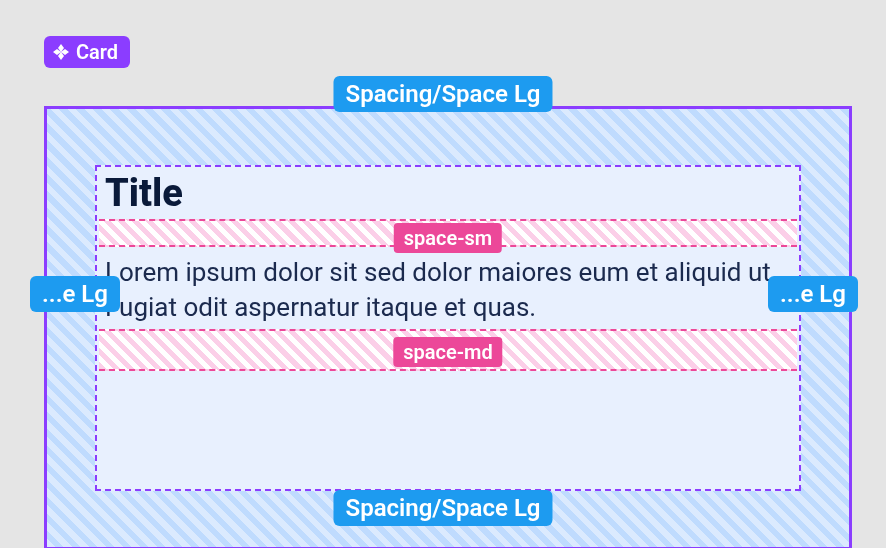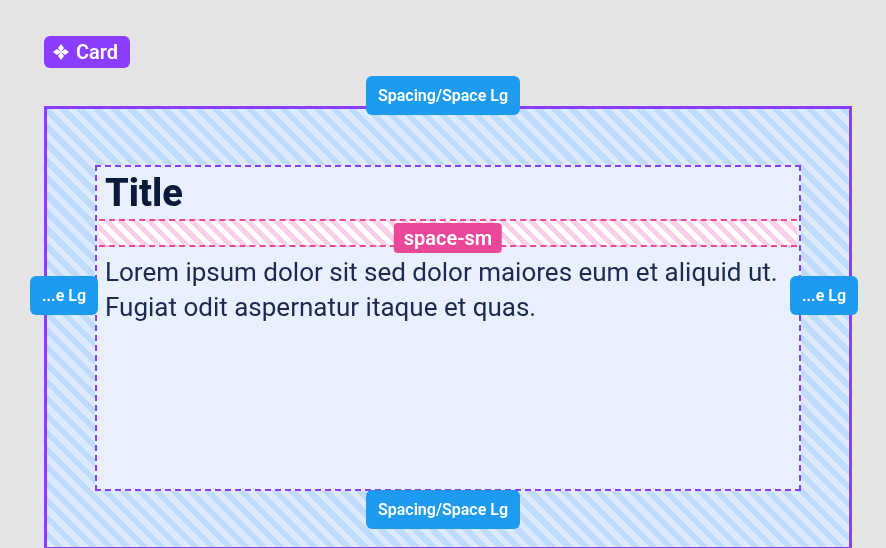--- a/index.html
+++ b/index.html
@@ -130,23 +130,23 @@
     display: flex;
     align-items: center;
     justify-content: center;
     border: none;
     cursor: pointer;
   }
   .blue-label {
     position: absolute;
     background: #1d9bf0;
     color: #fff;
-    font-size: 16px;
+    font-size: 24px;
     font-weight: 600;
-    padding: 10px 12px;
+    padding: 4px 12px;
     border-radius: 6px;
     white-space: nowrap;
   }
   .pink-label {
     position: absolute;
     background: #ec4899;
     color: #fff;
     font-size: 20px;
     font-weight: 600;
     padding: 3px 10px;
@@ -176,20 +176,23 @@
   <div class="inner">
 
     <div class="title">Title</div>
 
     <div class="space-sm">
       <div class="pink-label" style="top:2px;">space-sm</div>
     </div>
 
     <div class="body-text">Lorem ipsum dolor sit sed dolor maiores eum et aliquid ut. Fugiat odit aspernatur itaque et quas.</div>
 
+    <div class="space-md">
+      <div class="pink-label" style="top:6px;">space-md</div>
+    </div>
 
 
   </div>
 
 </div>
 
 <div class="blue-label lbl-top">Spacing/Space Lg</div>
 <div class="blue-label lbl-bottom">Spacing/Space Lg</div>
 <div class="blue-label lbl-left">...e Lg</div>
 <div class="blue-label lbl-right">...e Lg</div>

